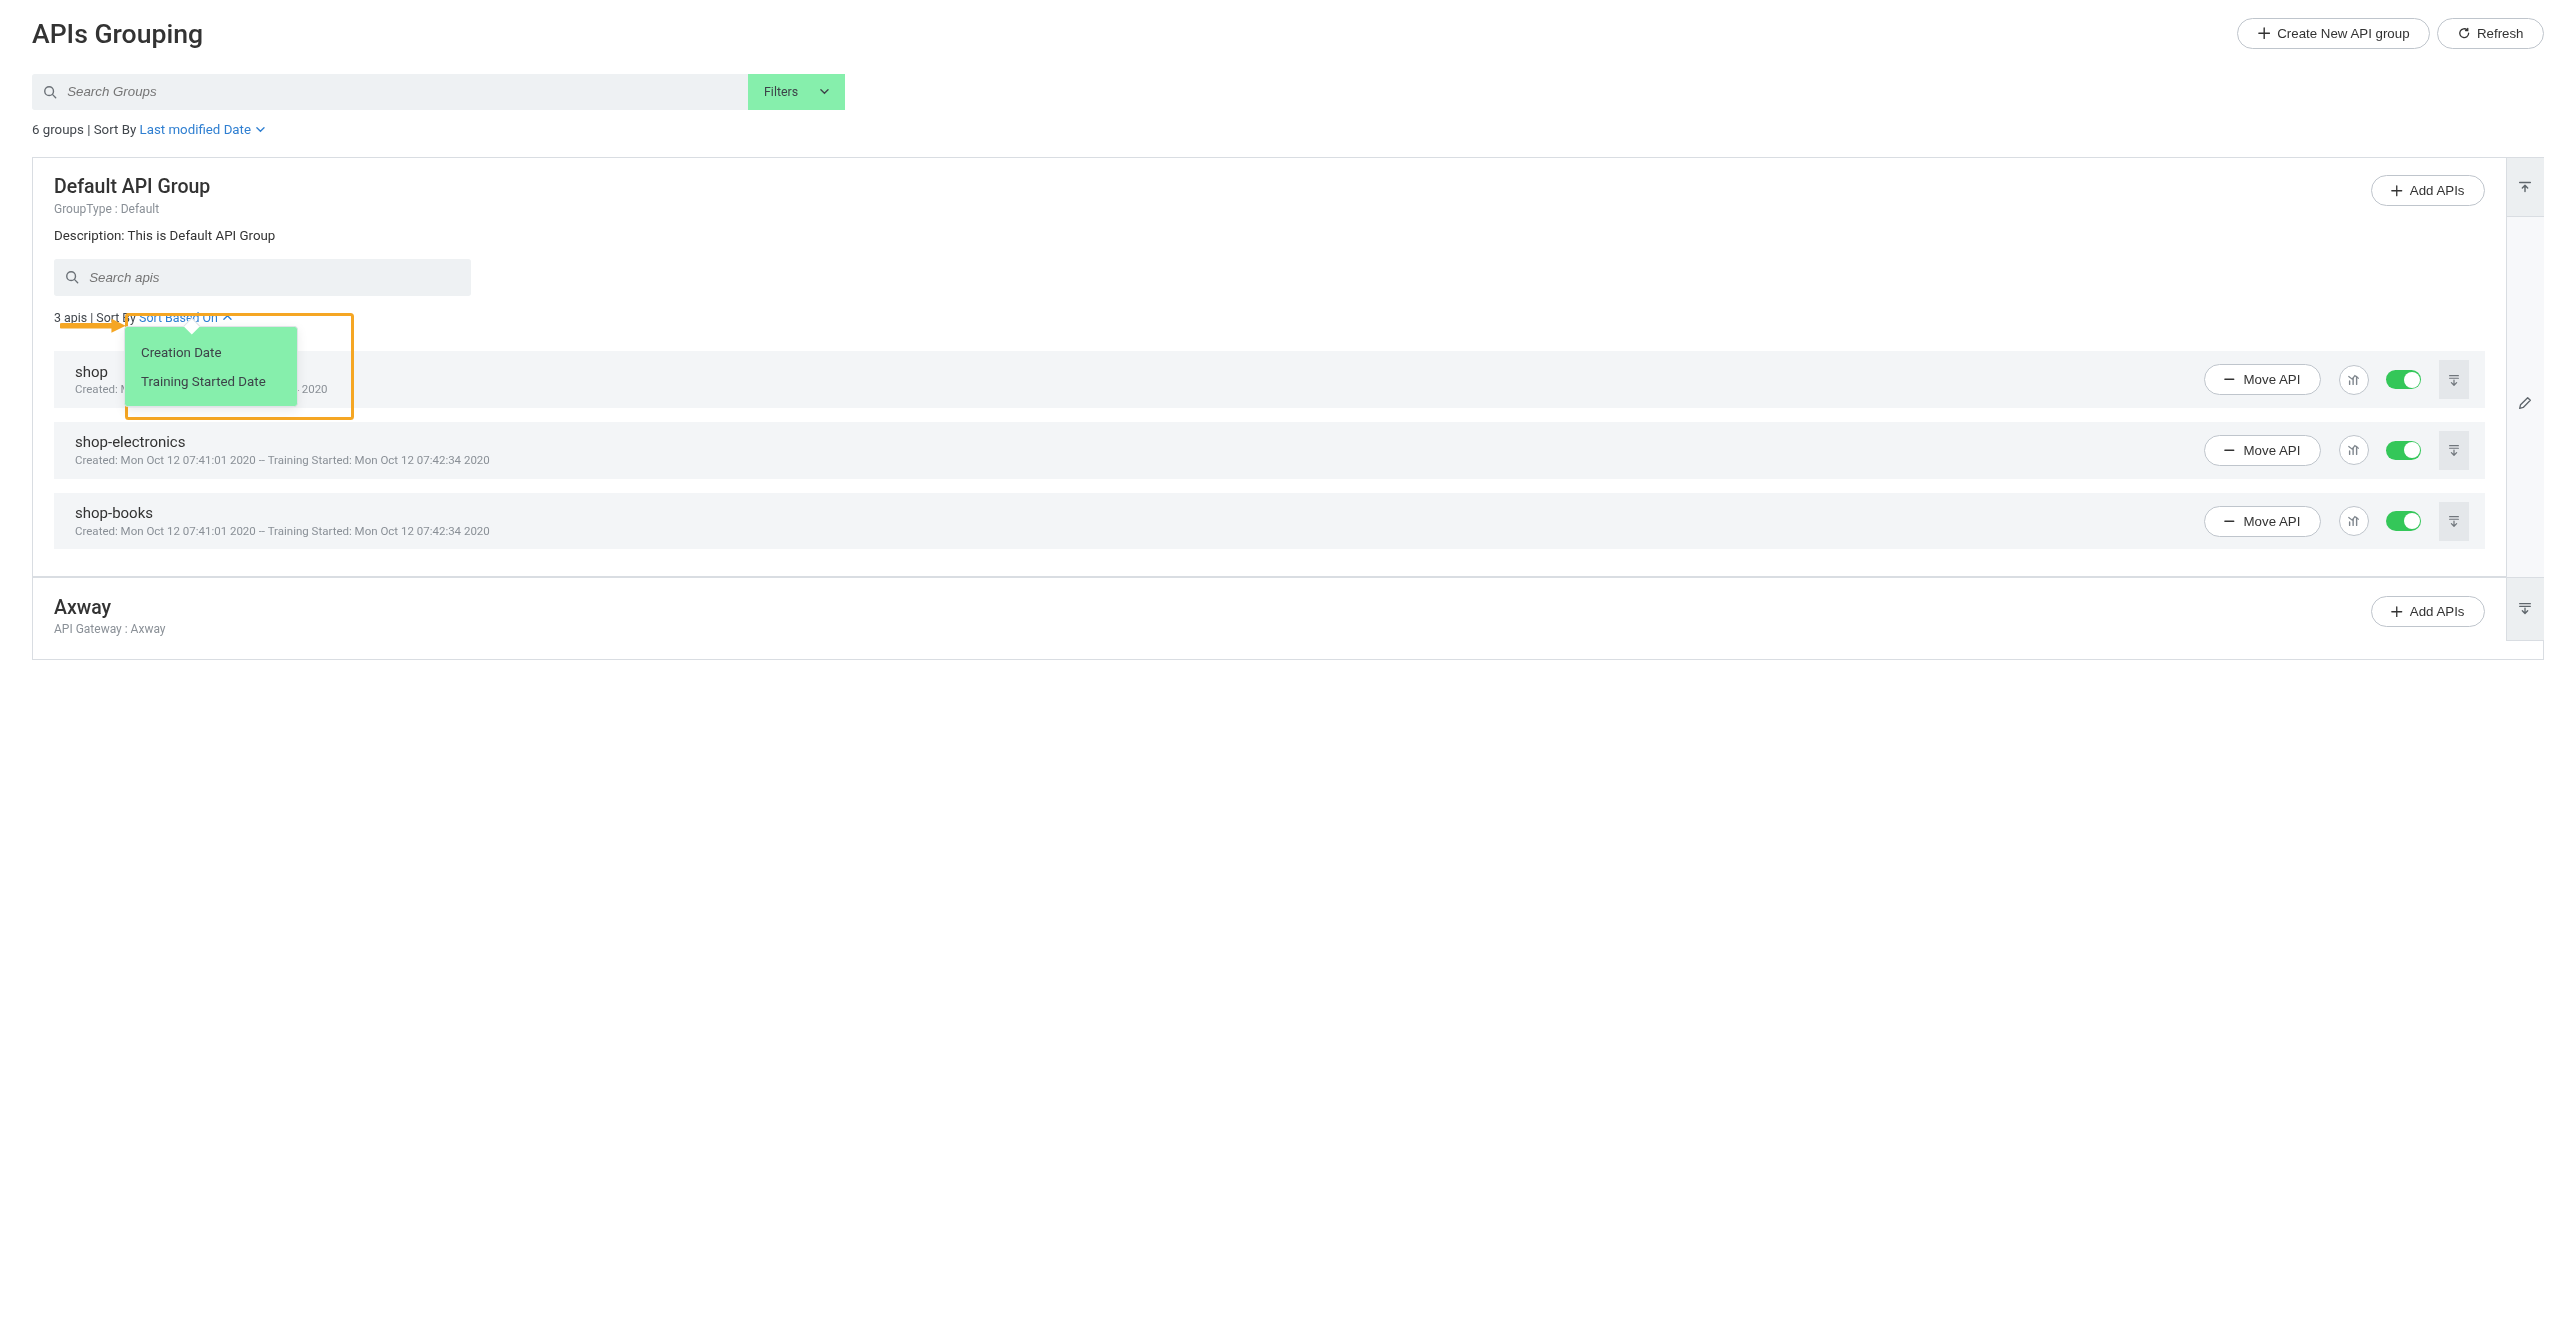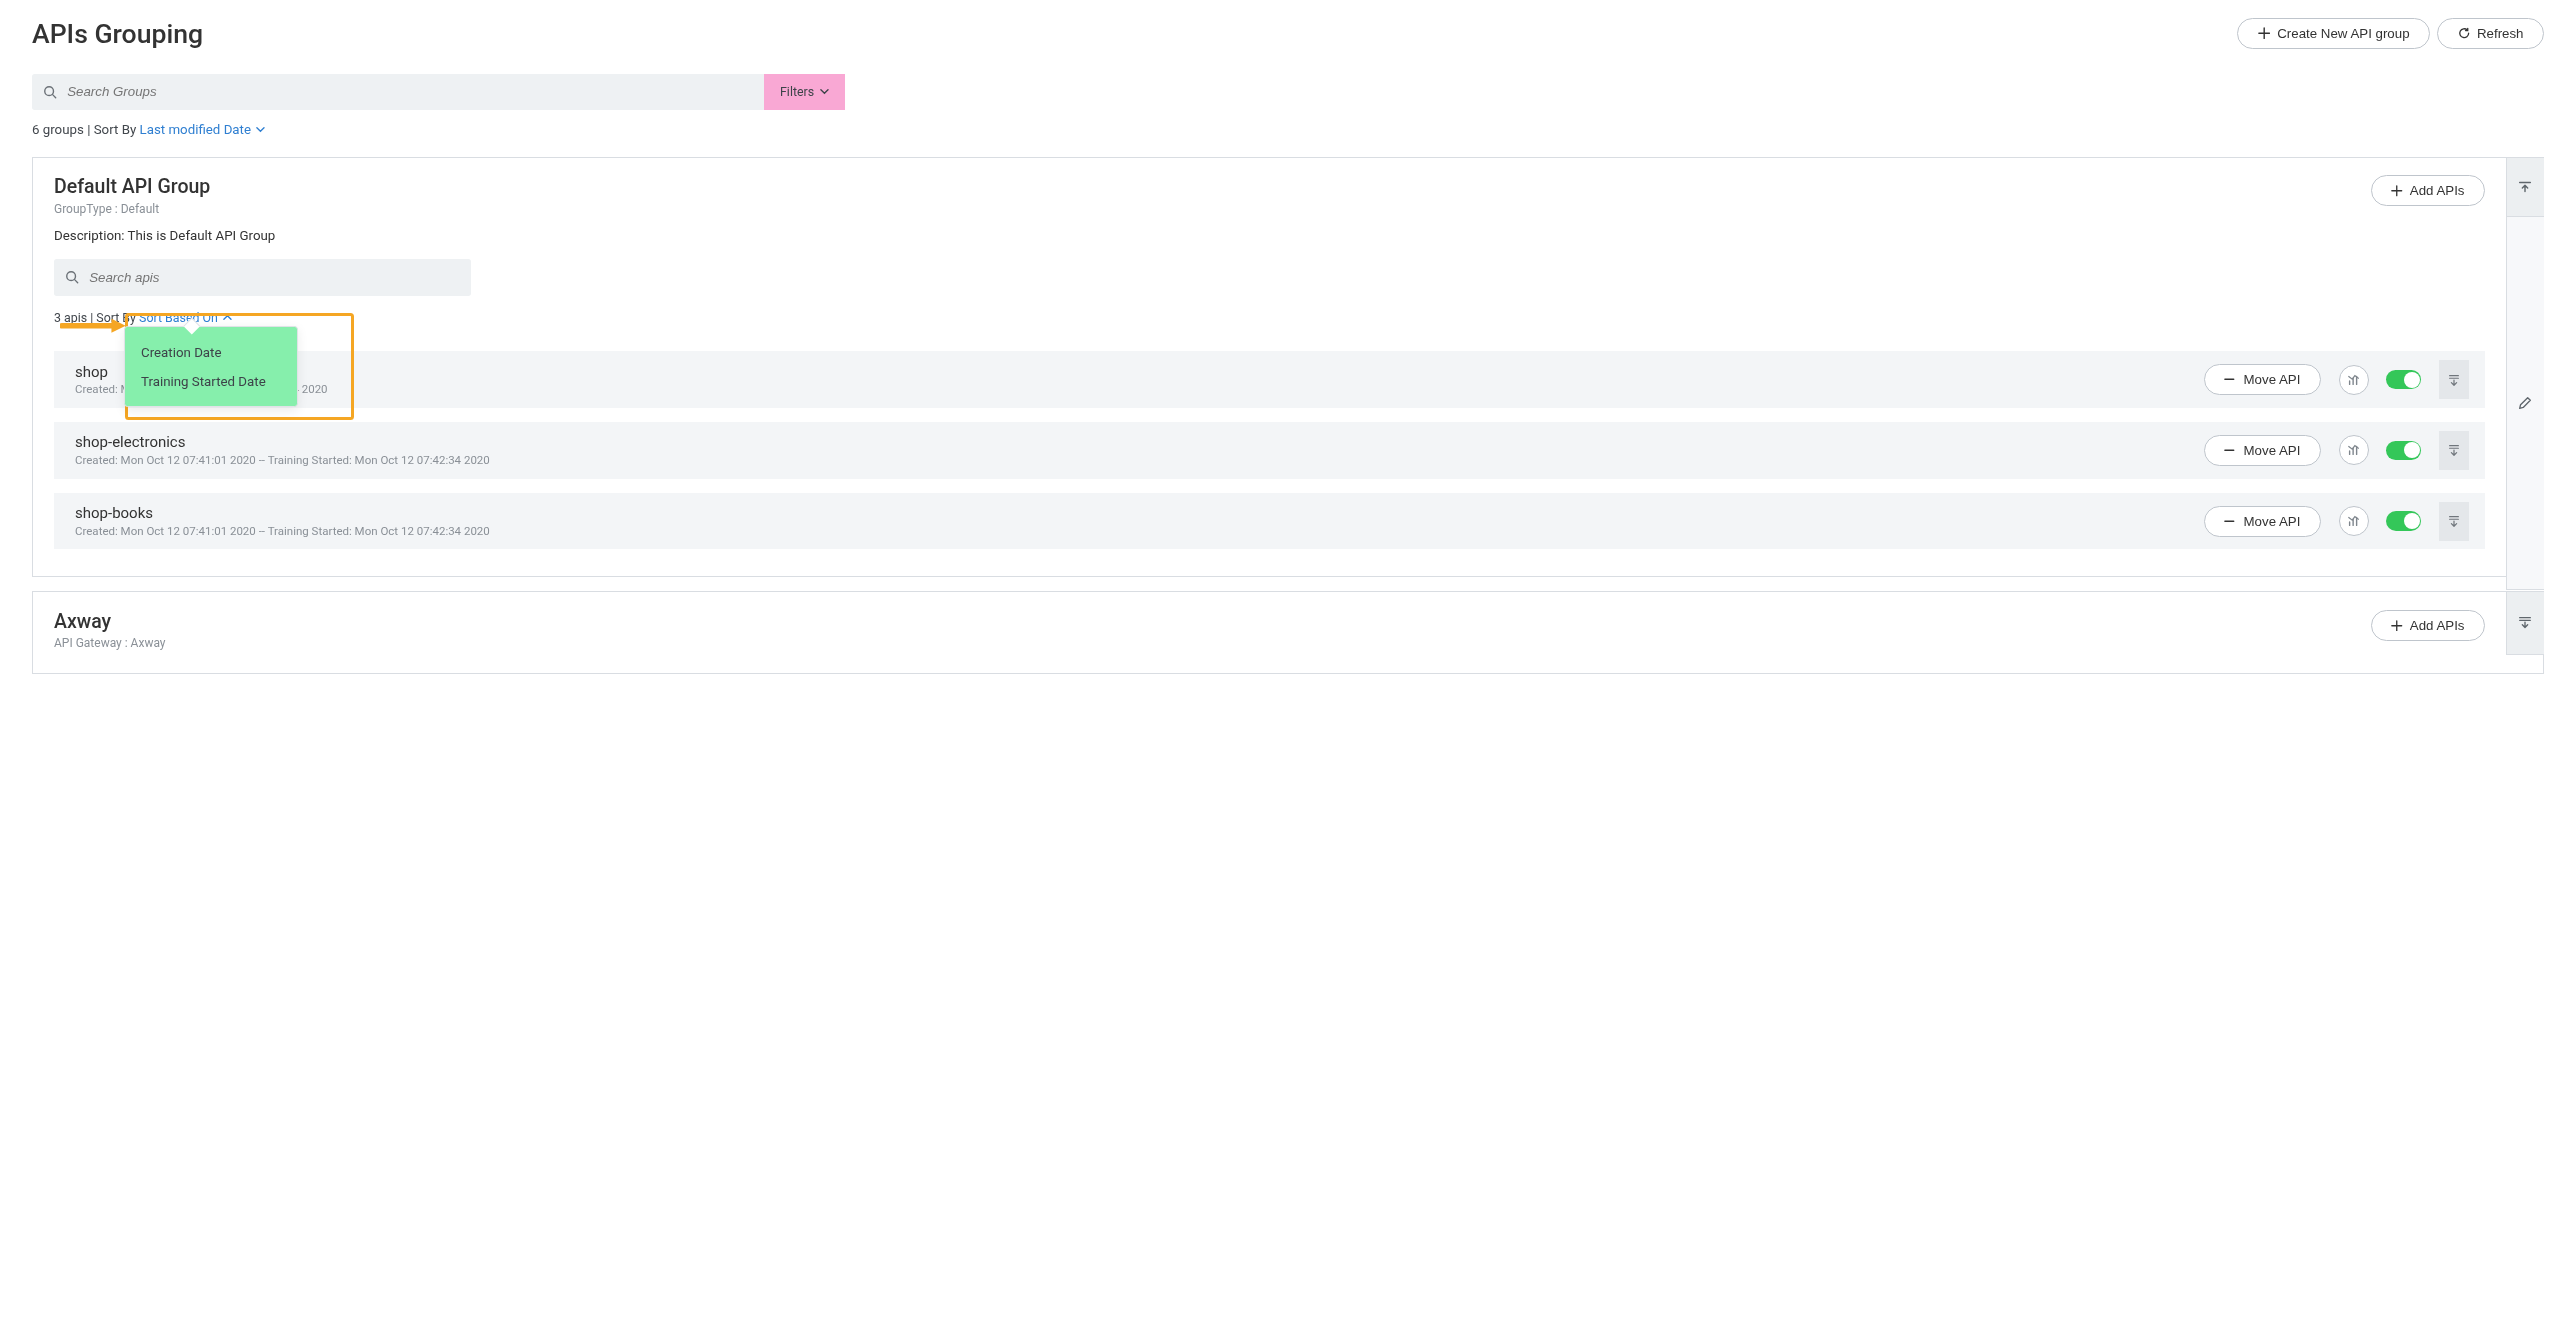--- a/index.html
+++ b/index.html
@@ -4,21 +4,21 @@
 <style>
 html,body{margin:0;padding:0;background:#fff;font-family:-apple-system,BlinkMacSystemFont,"Segoe UI",Roboto,Arial,sans-serif;color:#2c3238;}
 body{padding:17.7px 32px;}
 .header-row{display:flex;justify-content:space-between;align-items:flex-start;}
 .page-title{font-size:26.6px;font-weight:500;color:#333;margin:0;}
 .header-actions{display:flex;gap:7px;}
 .pill-btn{display:inline-flex;align-items:center;gap:7px;padding:7px 19.5px;border:0.9px solid #bfc5cc;border-radius:885px;background:#fff;font-size:13.3px;color:#333;cursor:pointer;}
 .search-bar{margin-top:25px;display:flex;align-items:center;background:#eef1f3;border-radius:2.7px;width:813px;}
 .search-bar .sicon{padding:0 10.6px;color:#6b7177;display:flex;}
 .search-input{flex:1;border:none;background:transparent;font-size:13.3px;font-style:italic;color:#6e757c;padding:10.6px 0;outline:none;}
-.filters-btn{display:flex;align-items:center;gap:6px;padding:10.6px 16px;background:#f9a8d4;color:#3d4349;font-size:12.4px;cursor:pointer;}
+.filters-btn{display:flex;align-items:center;gap:22px;padding:10.6px 16px;background:#86efac;color:#3d4349;font-size:12.4px;cursor:pointer;}
 .count-row{margin-top:12.4px;font-size:13.3px;color:#42474d;}
 .count-row .link{color:#2f7fd1;cursor:pointer;display:inline-flex;align-items:center;gap:5.3px;}
 .card{position:relative;border:0.9px solid #d9dde2;margin-top:19.5px;padding:17.7px 21px 26.6px 21px;}
 .card-header{display:flex;justify-content:space-between;align-items:flex-start;}
 .group-title{font-size:19.5px;font-weight:500;color:#333;margin:0;}
 .group-sub{font-size:12px;color:#8a9097;margin-top:3.5px;}
 .group-desc{font-size:13.3px;color:#333;margin-top:12.4px;}
 .search-apis{margin-top:16px;display:flex;align-items:center;background:#eef1f3;border-radius:2.7px;width:417px;}
 .search-apis .sicon{padding:0 10.6px;color:#6b7177;display:flex;}
 .api-count{margin-top:14px;font-size:12.4px;color:#42474d;}
@@ -37,21 +37,21 @@
 .rail-btn.light{background:#f7f8fa;}
 
 .popover-wrap{position:absolute;left:124px;top:326px;z-index:5;}
 .popover{background:#86efac;border:0.9px solid #e0e3e7;box-shadow:0 3.5px 10.6px rgba(0,0,0,0.08);border-radius:3.5px;padding:10.6px 0;min-width:172px;}
 .popover::before{content:"";position:absolute;top:-6.2px;left:62px;width:10.6px;height:10.6px;background:#fff;border-left:0.9px solid #e0e3e7;border-top:0.9px solid #e0e3e7;transform:rotate(45deg);}
 .pop-item{padding:7px 16px;font-size:13.3px;color:#3d4349;cursor:pointer;}
 .highlight-box{position:absolute;border:3.5px solid #f5a623;border-radius:3.5px;pointer-events:none;}
 .annot-arrow{position:absolute;color:#f5a623;}
 svg{display:block;}
 .minus-pill{display:inline-flex;align-items:center;gap:8.9px;}
-.card2{position:relative;border:0.9px solid #d9dde2;margin-top:14px;padding:17.7px 21px 23px 21px;}
+.card2{position:relative;border:0.9px solid #d9dde2;padding:17.7px 21px 23px 21px;}
 .side-rail2{position:absolute;top:0;right:-0.9px;width:37px;display:flex;flex-direction:column;border-left:0.9px solid #d9dde2;}
 </style>
 </head>
 <body>
 
 <div class="header-row">
   <h1 class="page-title">APIs Grouping</h1>
   <div class="header-actions">
     <button class="pill-btn">
       <span>

